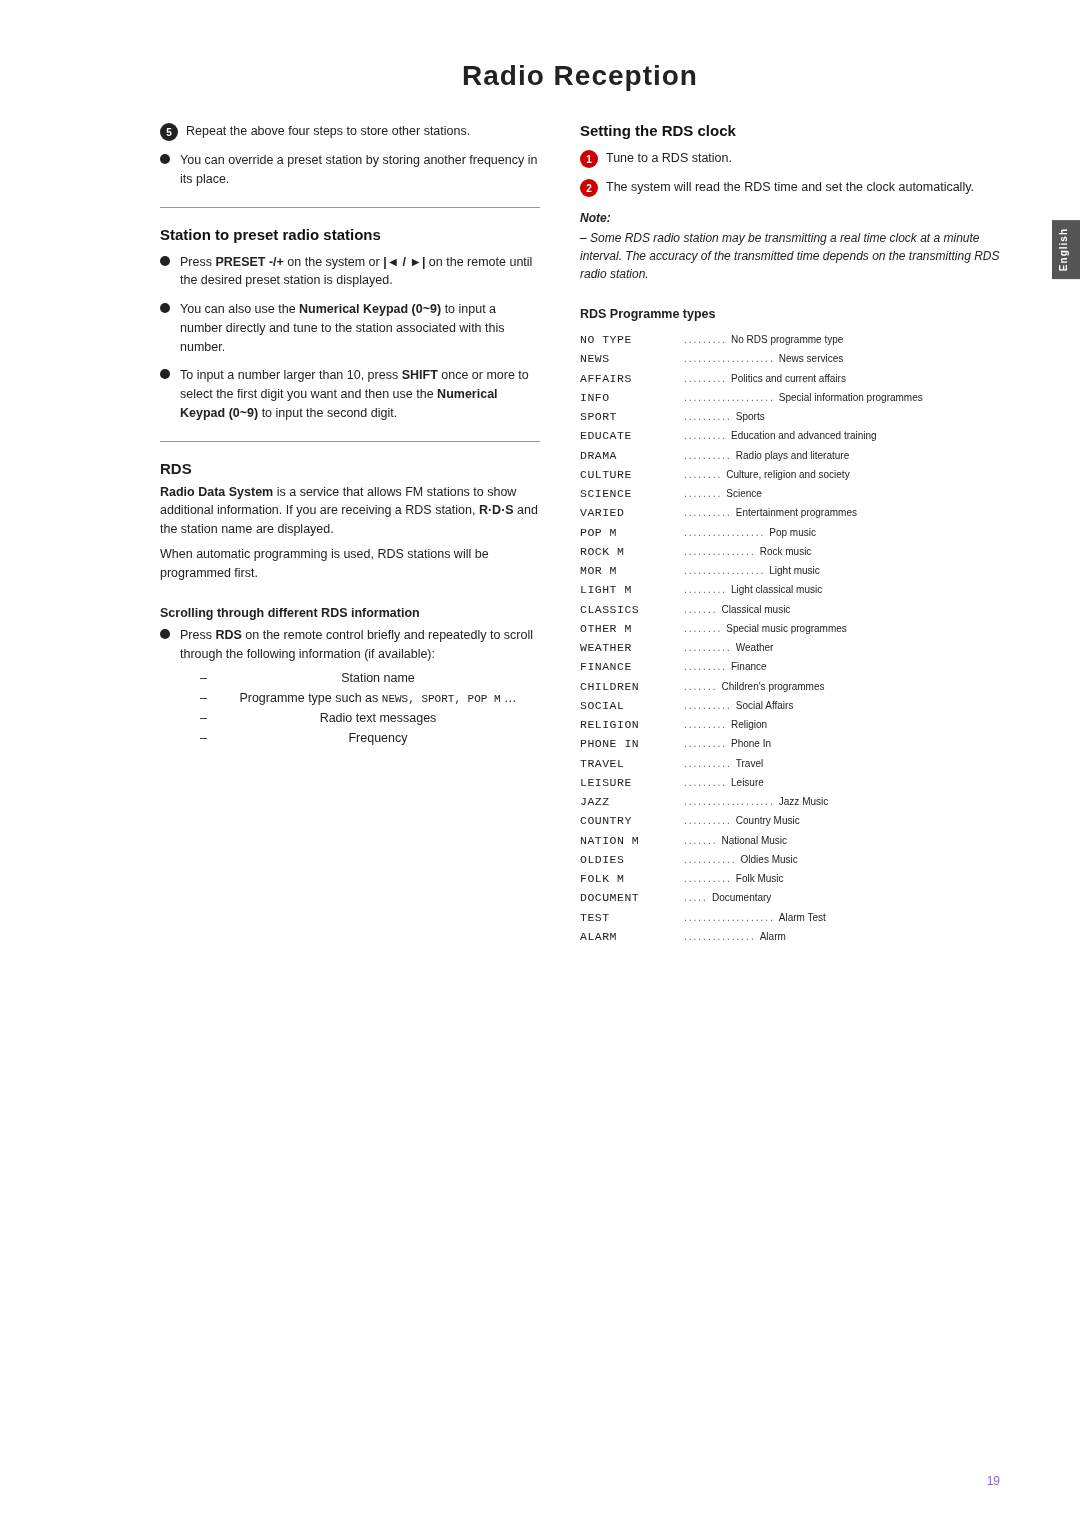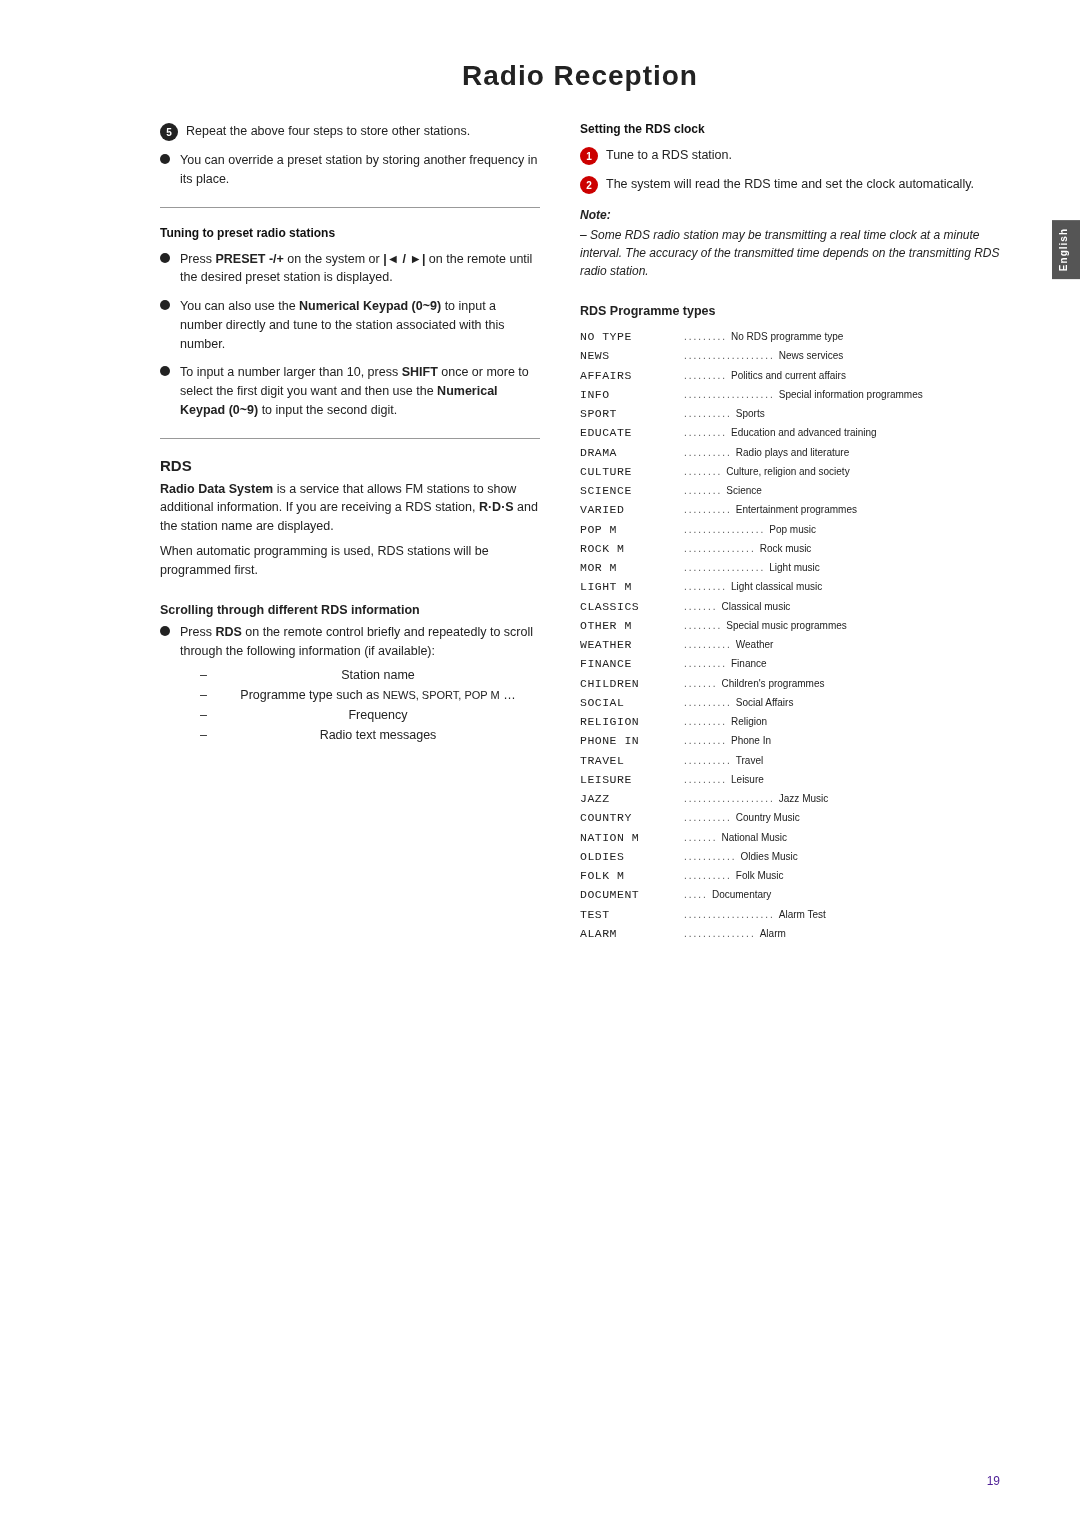--- a/index.html
+++ b/index.html
@@ -49,21 +49,21 @@
 
     
     hr.section-divider {
       border: none;
       border-top: 1px solid #999;
       margin: 18px 0;
     }
 
     
     .section-heading {
-      font-size: 12px;
+      font-size: 15px;
       font-weight: bold;
       margin-bottom: 10px;
       color: #111;
     }
 
     
     .two-col {
       display: flex;
       gap: 40px;
     }
@@ -188,21 +188,21 @@
     .rds-type-desc {
       font-size: 10px;
     }
 
     
     .page-number {
       position: absolute;
       bottom: 40px;
       right: 80px;
       font-size: 12px;
-      color: #4c1d95;
+      color: #8b5cf6;
       text-align: right;
     }
 
     
     .rds-section-title {
       font-size: 15px;
       font-weight: bold;
       margin-bottom: 6px;
     }
 
@@ -243,21 +243,21 @@
         <div class="text">Repeat the above four steps to store other stations.</div>
       </div>
 
       <div class="bullet-item">
         <div class="bullet-circle"></div>
         <div class="text">You can override a preset station by storing another frequency in its place.</div>
       </div>
 
       <hr class="section-divider">
 
-      <h2 class="section-heading">Tuning to preset radio stations</h2>
+      <h2 class="section-heading">Station to preset radio stations</h2>
 
       <div class="bullet-item">
         <div class="bullet-circle"></div>
         <div class="text">Press <b>PRESET -/+</b> on the system or <b>|◄ / ►|</b> on the remote until the desired preset station is displayed.</div>
       </div>
 
       <div class="bullet-item">
         <div class="bullet-circle"></div>
         <div class="text">You can also use the <b>Numerical Keypad (0~9)</b> to input a number directly and tune to the station associated with this number.</div>
       </div>
@@ -278,23 +278,23 @@
       <p class="para-text">When automatic programming is used, RDS stations will be programmed first.</p>
 
       <h3 class="sub-section-heading">Scrolling through different RDS information</h3>
 
       <div class="bullet-item">
         <div class="bullet-circle"></div>
         <div class="text">
           Press <b>RDS</b> on the remote control briefly and repeatedly to scroll through the following information (if available):
           <div class="sub-list">
             <div class="sub-list-item">Station name</div>
-            <div class="sub-list-item">Programme type such as <span style="font-family: Liberation Sans, sans-serif; font-size: 11px;">NEWS, SPORT, POP M</span> …</div>
+            <div class="sub-list-item">Programme type such as <span style="font-family: Liberation Mono, monospace; font-size: 11px;">NEWS, SPORT, POP M</span> …</div>
+            <div class="sub-list-item">Radio text messages</div>
             <div class="sub-list-item">Frequency</div>
-            <div class="sub-list-item">Radio text messages</div>
           </div>
         </div>
       </div>
 
     </div>
 
     <div class="col-right">
 
       <h2 class="section-heading">Setting the RDS clock</h2>
 

